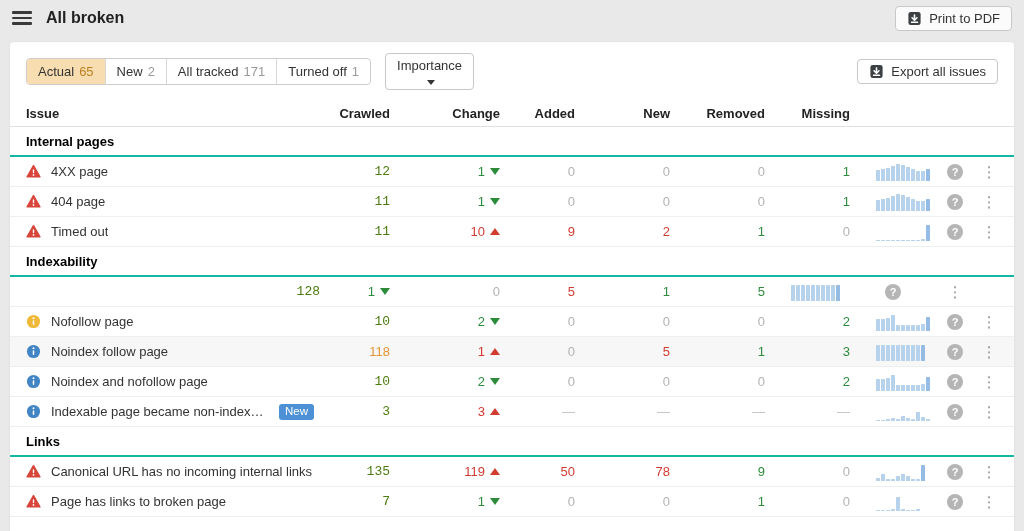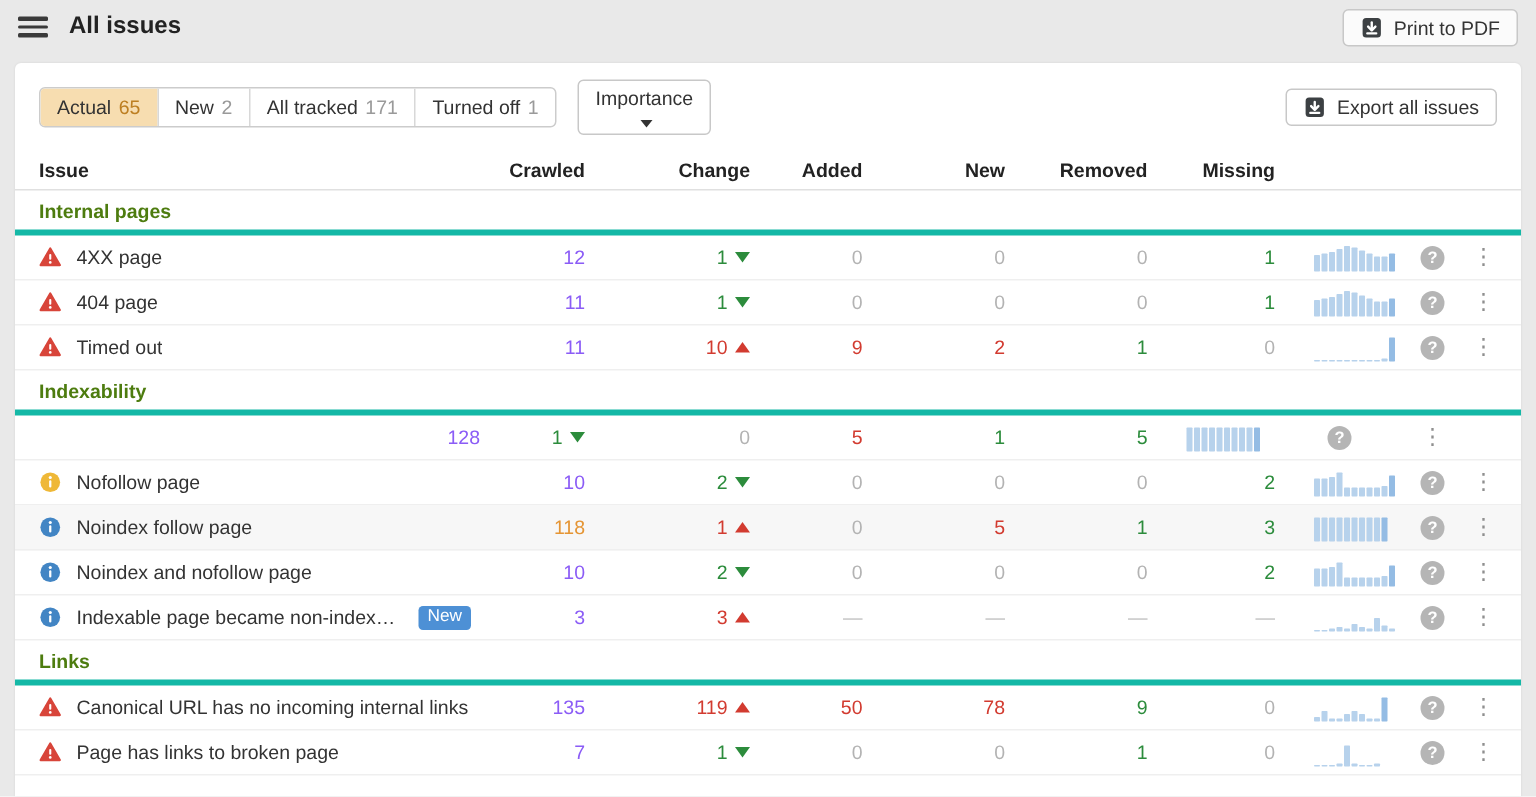--- a/index.html
+++ b/index.html
@@ -63,42 +63,42 @@
     padding:0 10px 0 16px;
   }
   .thead {
     font-weight:bold; color:#222; height:27px;
     border-bottom:1px solid #e0e0e0;
   }
   .num { text-align:right; }
   .tbody { }
   .section-row {
     height:30px; display:flex; align-items:center; padding:0 16px;
-    font-weight:bold; color:#4d7c0f; border-bottom:4px solid #14b8a6;
+    font-weight:bold; color:#000000; border-bottom:2px solid #14b8a6;
   }
   .subsection-row {
     height:30px; display:flex; align-items:center; padding:0 16px;
     font-size:10.5px; letter-spacing:.6px; color:#9a9da3; font-weight:bold;
   }
   .issue-row {
     height:30px; border-bottom:1px solid #efefef; cursor:pointer;
   }
   .issue-row.hl { background:#f7f7f7; }
   .issue-cell { display:flex; align-items:center; gap:10px; overflow:hidden; }
   .issue-cell .lbl { white-space:nowrap; overflow:hidden; text-overflow:ellipsis; }
   .badge {
     margin-left:auto; margin-right:6px; background:var(--badge-bg); color:#fff;
     font-size:11.5px; padding:1.5px 6px 2.5px 6px; border-radius:3px;
   }
   .row-icon { width:15px; height:15px; flex:0 0 15px; display:block; }
   .change-cell { display:flex; justify-content:flex-end; align-items:center; gap:5px; }
   .tri { width:0; height:0; display:inline-block; }
   .tri.down { border-left:5px solid transparent; border-right:5px solid transparent; border-top:7px solid var(--green); }
   .tri.up   { border-left:5px solid transparent; border-right:5px solid transparent; border-bottom:7px solid var(--red); }
-  .c-dark   { color:#8b5cf6; }
+  .c-dark   { color:#4d7c0f;font-family:Liberation Mono, monospace; }
   .c-gray   { color:#b3b3b3; }
   .c-green  { color:var(--green); }
   .c-red    { color:var(--red); }
   .c-orange { color:var(--orange); }
   .c-dash   { color:#c0c0c0; }
 
   .spark { display:flex; align-items:flex-end; gap:1px; height:19px; justify-content:flex-start; padding-left:26px; }
   .spark .bar { width:4px; background:var(--spark); border-radius:0.5px; }
   .spark .bar.dk { background:var(--spark-dark); }
 
@@ -112,21 +112,21 @@
 </style>
 </head>
 <body>
 
 <div class="topbar">
   <div class="hamburger">
     <span></span>
       <span></span>
       <span></span>
   </div>
-  <div class="page-title">All issues</div>
+  <div class="page-title">All broken</div>
   <div class="topbar-spacer"></div>
   <button class="btn">
     <svg class="doc-icon" viewBox="0 0 16 16">
       <rect x="1.5" y="1" width="13" height="14" rx="2.5" fill="#3c4043"></rect>
       <path d="M8 4.2 v5" stroke="#fff" stroke-width="1.7" stroke-linecap="round"></path>
       <path d="M5.4 7.2 L8 9.8 L10.6 7.2" stroke="#fff" stroke-width="1.7" fill="none" stroke-linecap="round" stroke-linejoin="round"></path>
       <path d="M4.8 12 h6.4" stroke="#fff" stroke-width="1.6" stroke-linecap="round"></path>
     </svg>
     <span>Print to PDF</span>
   </button>

